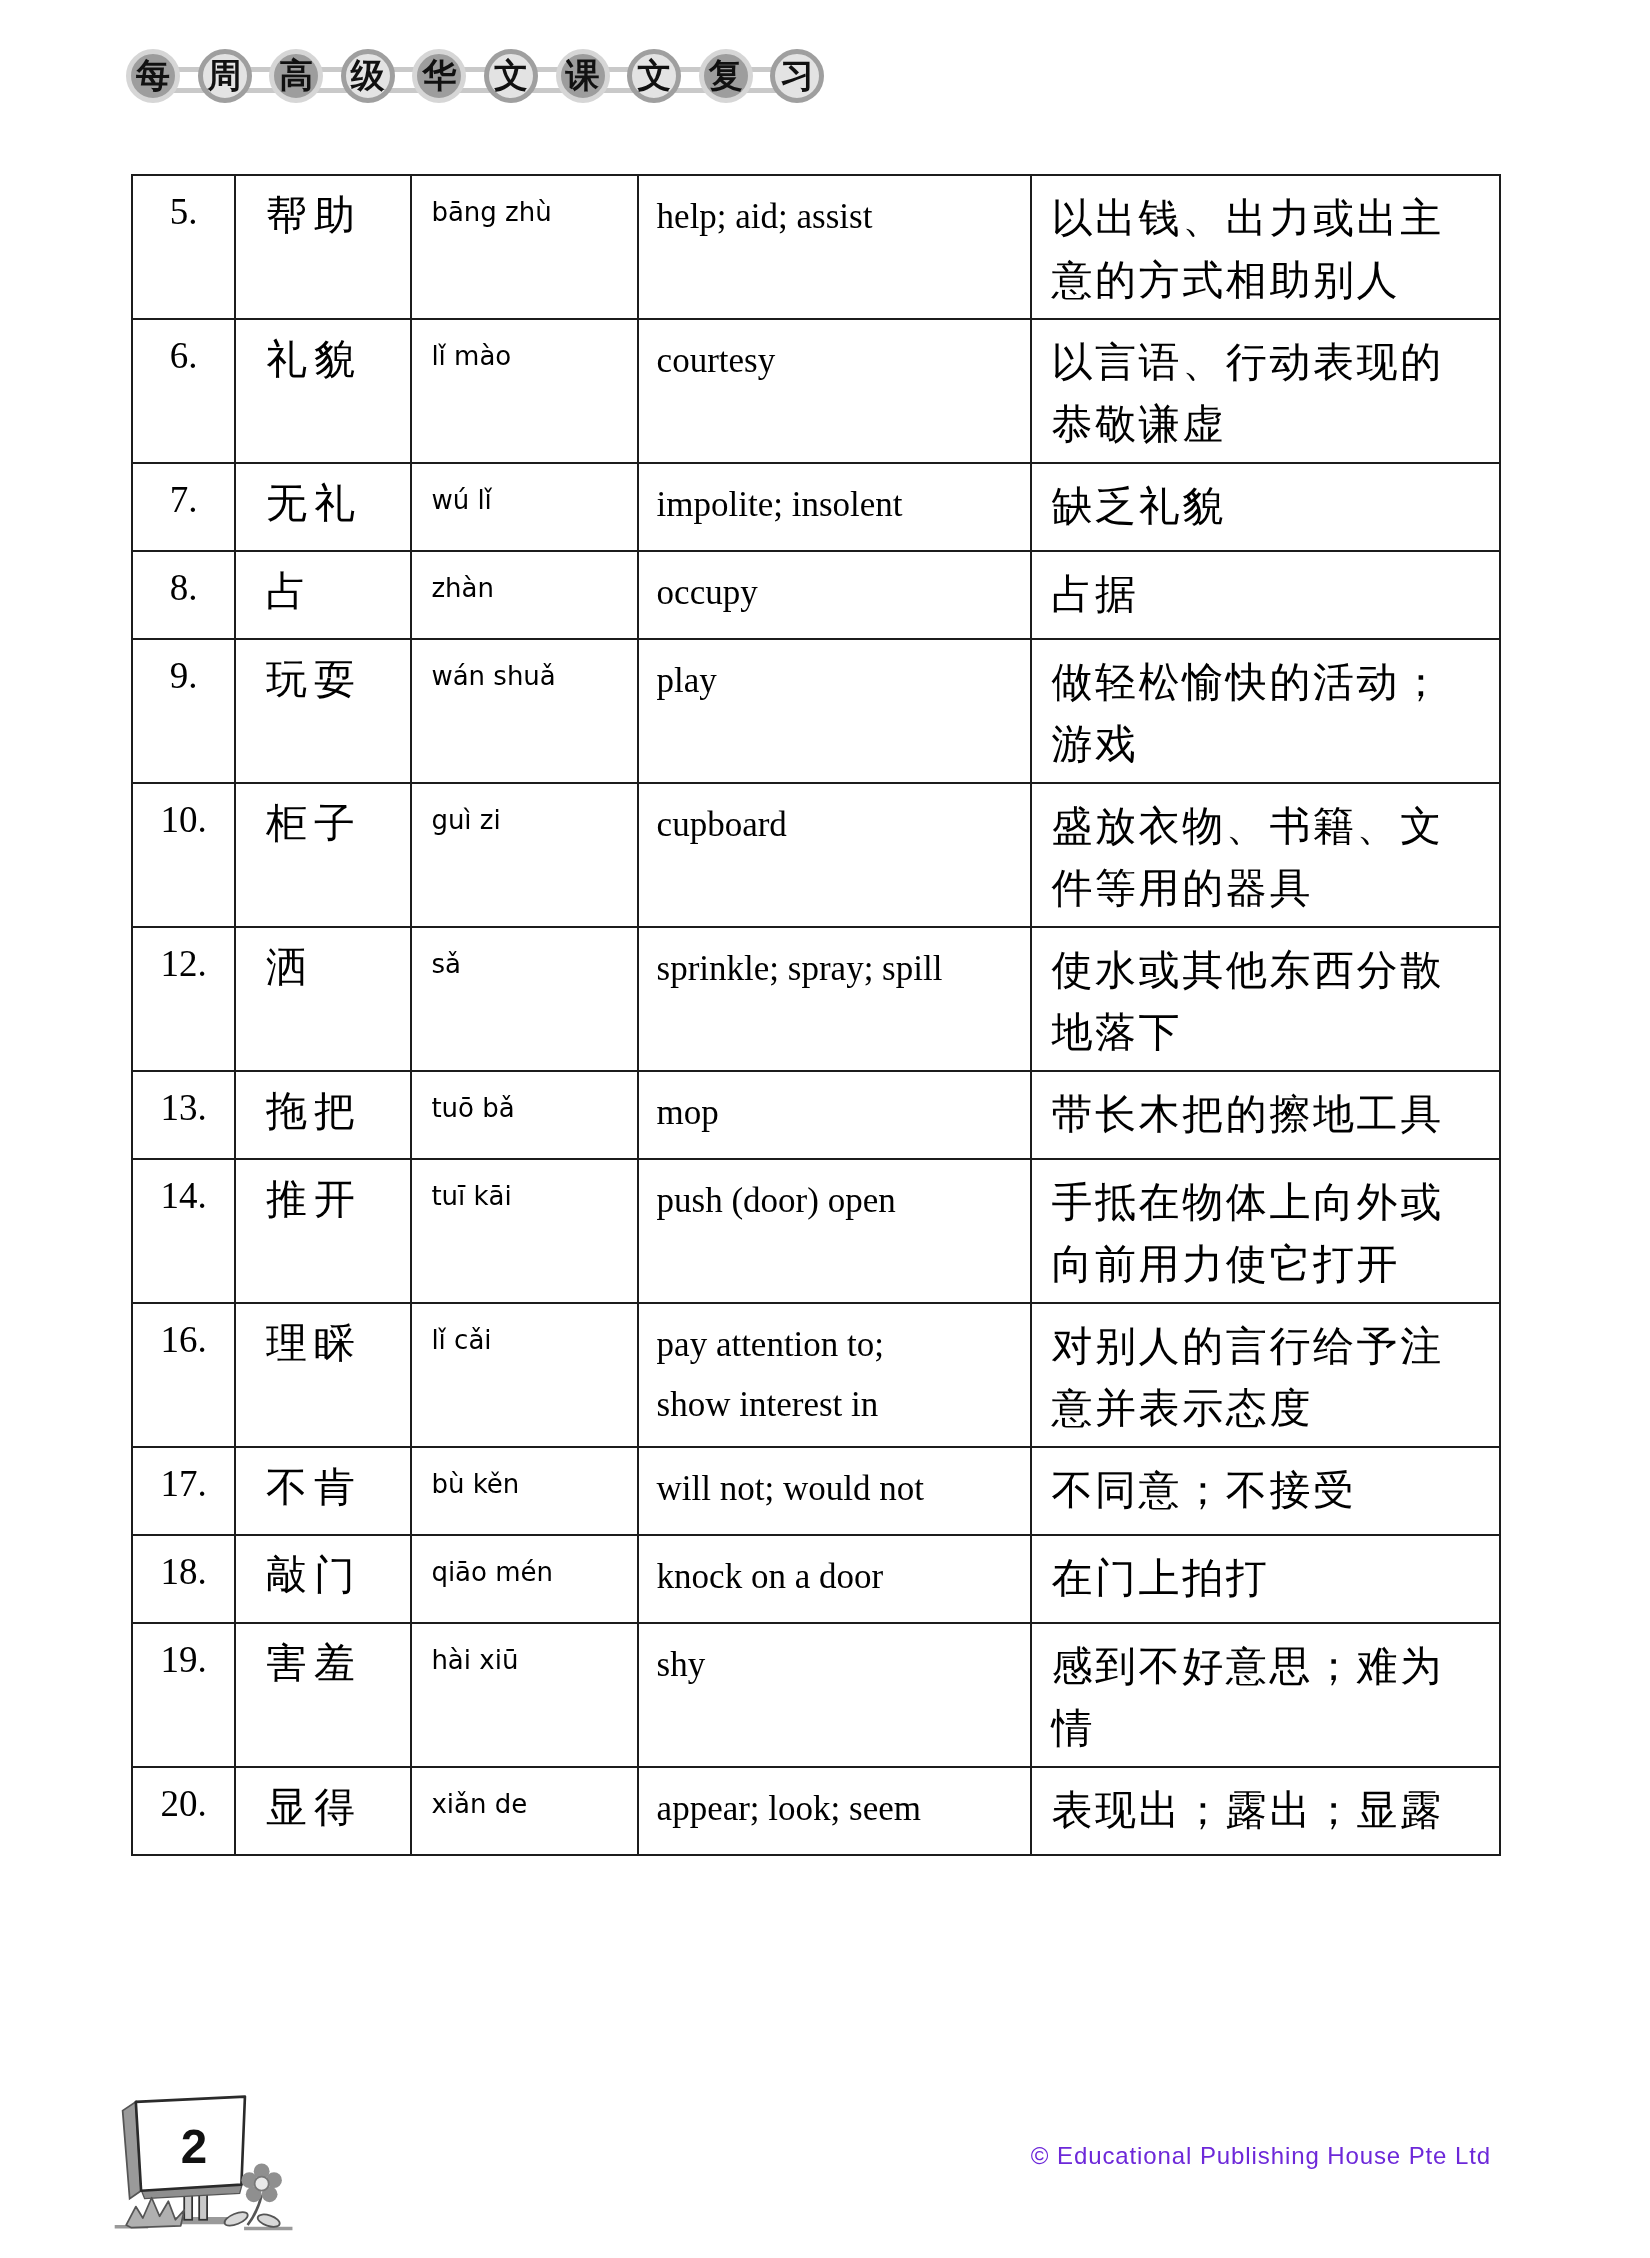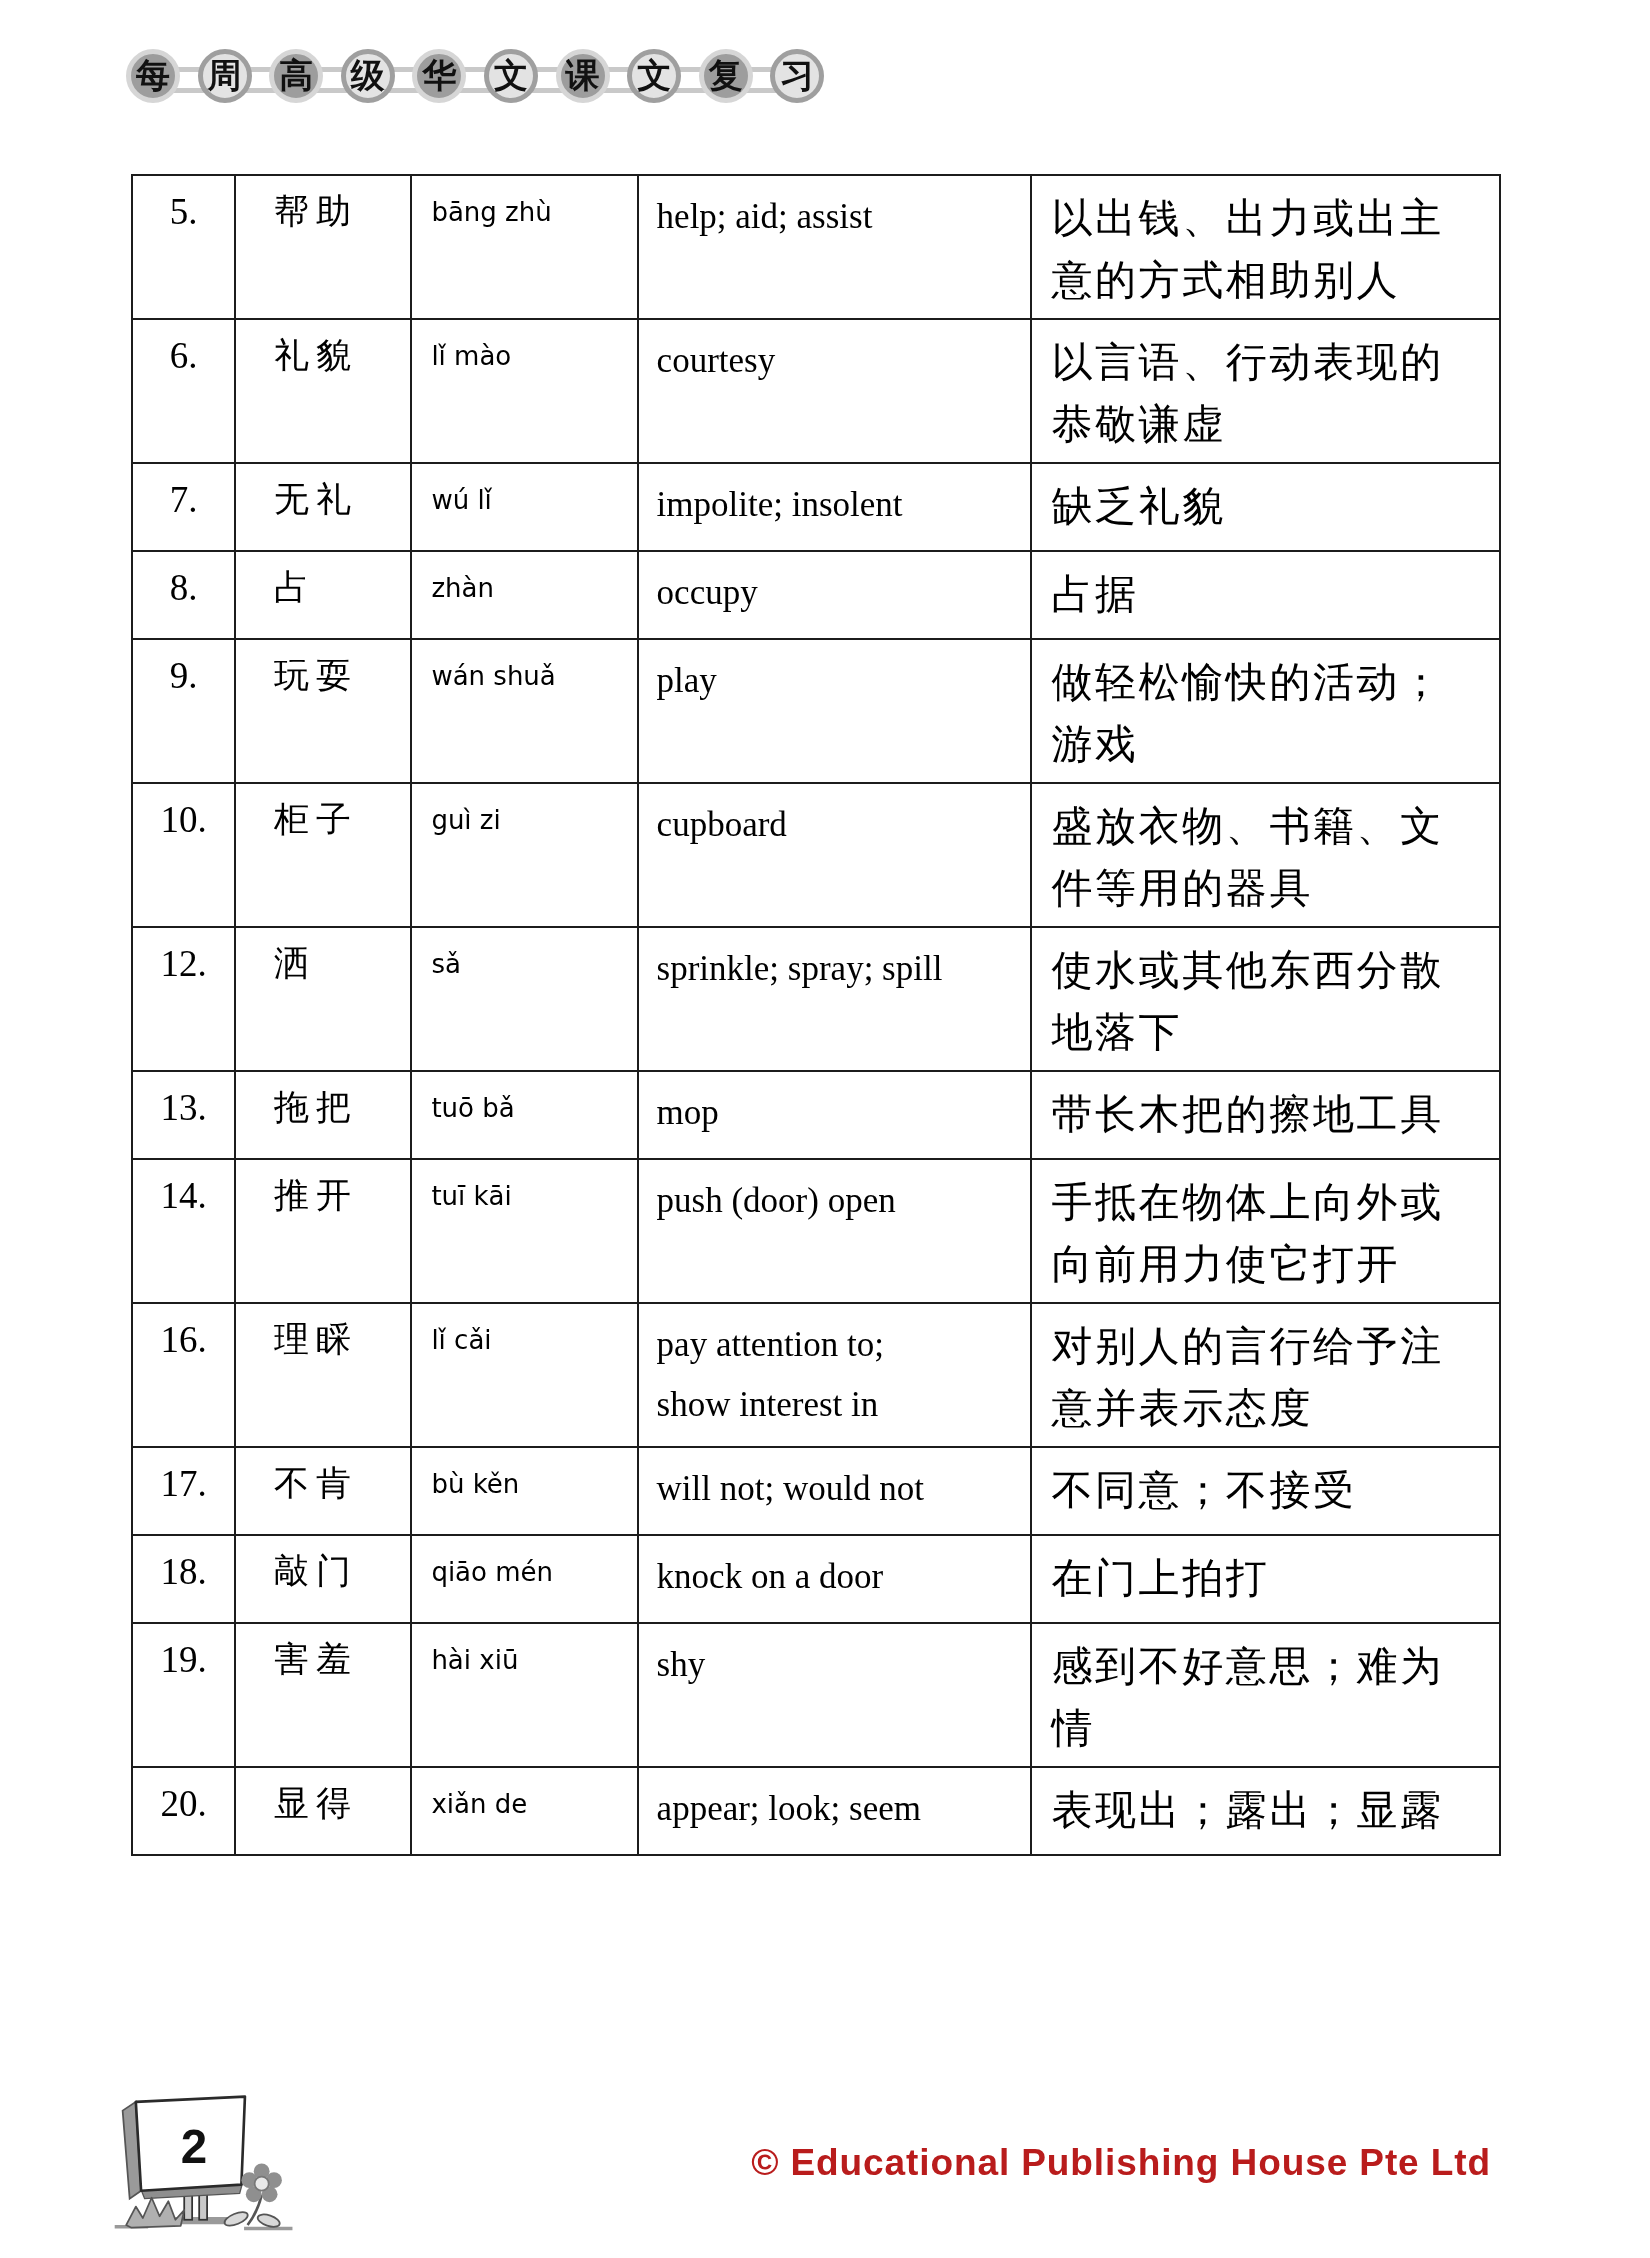--- a/index.html
+++ b/index.html
@@ -41,21 +41,21 @@
     overflow:hidden;
   }
   tr.tall{height:144px;}
   tr.short{height:88px;}
   td.col-num{
     text-align:center;padding-top:14px;
     font-size:37px;line-height:1.2;
     font-family:"Liberation Serif","DejaVu Serif",serif;
   }
   td.col-word{
-    padding:14px 0 0 38px;font-size:35px;line-height:1.25;
+    padding:14px 0 0 30px;font-size:41px;line-height:1.25;
     letter-spacing:7px;
     font-family:"Liberation Serif","DejaVu Serif",serif;
   }
   td.col-pinyin{
     padding:21px 0 0 19.4px;font-size:26px;line-height:1.2;
     font-family:"DejaVu Sans","Liberation Sans",sans-serif;
   }
   td.col-english{
     padding:10.6px 7px 0 17.6px;font-size:35px;line-height:60px;
     white-space:pre-line;
@@ -64,23 +64,22 @@
   td.col-def{
     padding:10.6px 30px 0 19.4px;font-size:41px;line-height:62px;
     letter-spacing:2.6px;
     font-family:Liberation Serif, serif;
   }
 
   
   .page-sign{position:absolute;left:110px;top:2086px;}
   .copyright{
     position:absolute;right:160px;top:2142px;
-    font-size:37px;letter-spacing:0.9px;color:#b91c1c;
+    font-size:24px;letter-spacing:0.9px;color:#6d28d9;
     font-family:"Liberation Sans","DejaVu Sans",sans-serif;
-    font-weight:bold;
   }
 </style>
 </head>
 <body>
 
 <div class="page">
 
   <div class="header">
     <div class="chain-line"></div>
     <div class="badges" id="badges">

